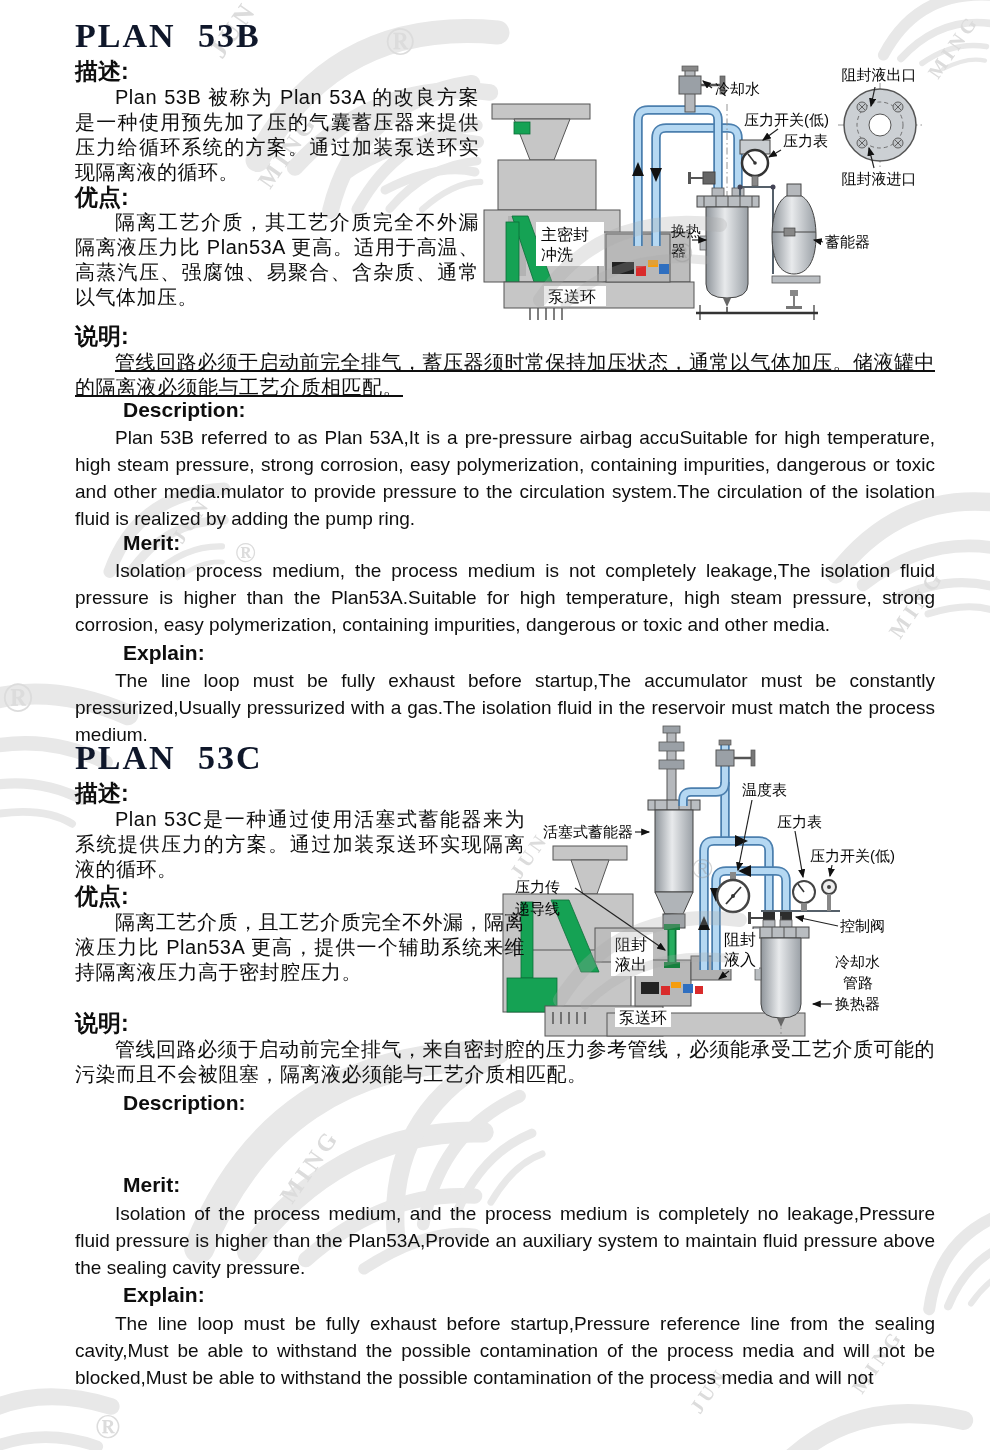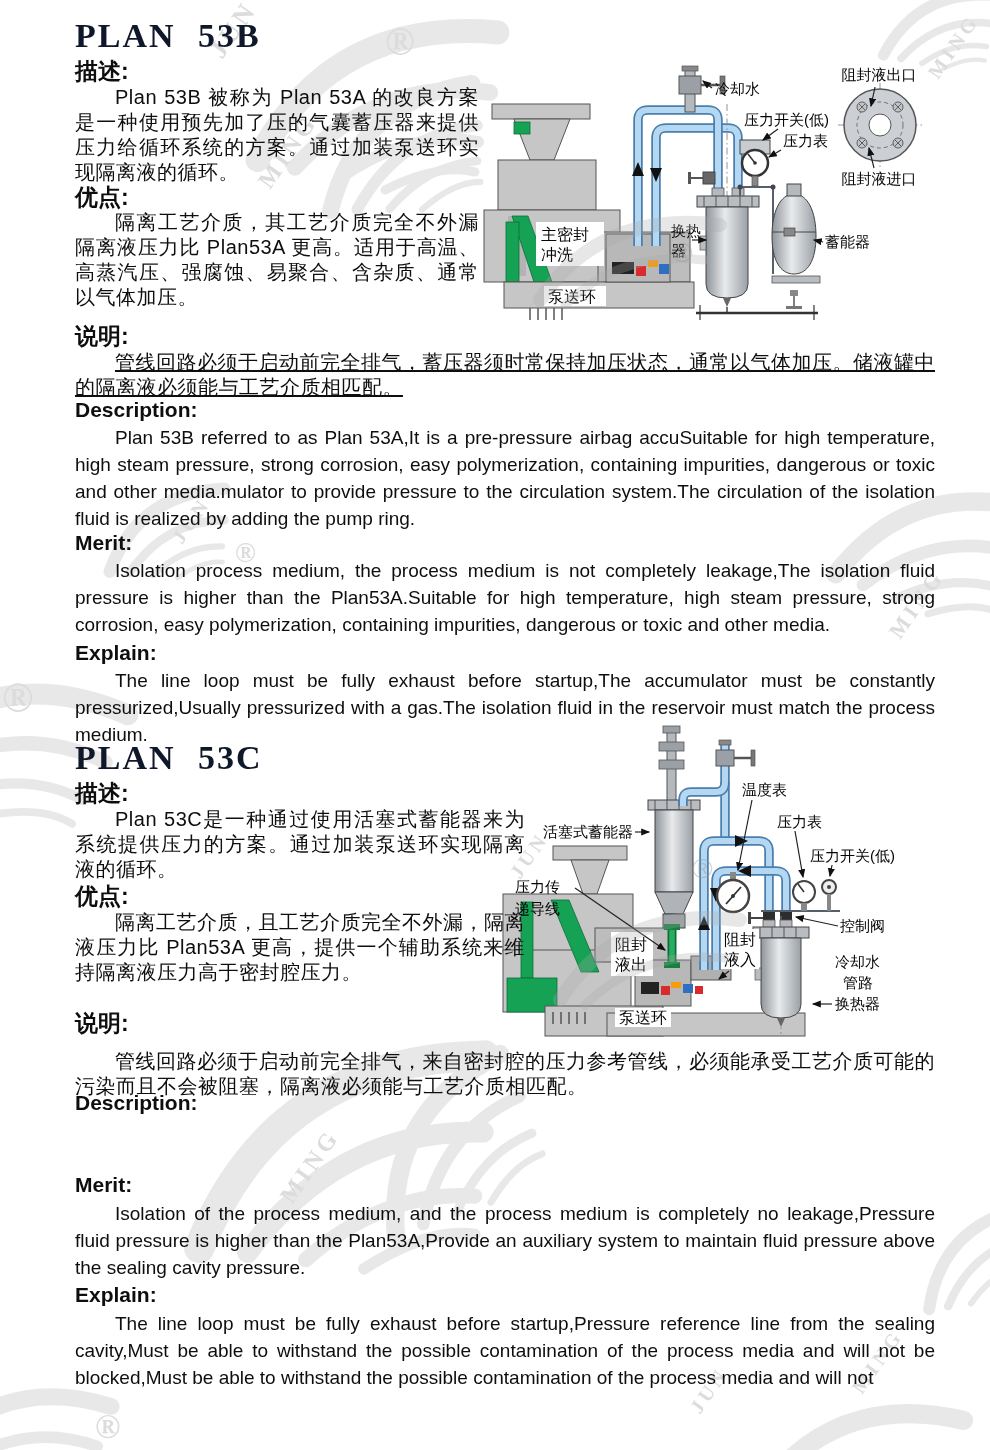--- a/index.html
+++ b/index.html
@@ -3,21 +3,21 @@
 <meta charset="utf-8">
 <style>
   html,body{margin:0;padding:0;background:#fff;}
   #page{position:relative;width:990px;height:1450px;background:#ffffff;overflow:hidden;
         font-family:"Liberation Sans",sans-serif;color:#0e0e0e;}
   .abs{position:absolute;}
   .ptitle{font-family:"Liberation Serif",serif;font-weight:bold;font-size:34px;
           color:#0f172a;letter-spacing:2px;word-spacing:12px;line-height:36px;}
   .cnh{font-size:23px;font-weight:bold;line-height:26px;}
   .cnp{font-size:20px;line-height:25px;text-align:justify;text-indent:2em;letter-spacing:.5px;}
-  .enh{font-size:21px;font-weight:bold;line-height:24px;}
+  .enh{font-size:21px;font-weight:bold;line-height:24px;margin-left:48px;}
   .enp{font-size:19px;line-height:27px;text-align:justify;text-indent:40px;}
   .enp.noj{text-align:left;}
   svg text{font-family:"Liberation Sans",sans-serif;}
   .dlab{font-size:15px;fill:#050505;}
   .dlab16{font-size:16px;fill:#050505;}
   .wmtext{font-family:"Liberation Serif",serif;fill:#dcdcdc;letter-spacing:4px;font-weight:bold;}
   .pipeO{fill:none;stroke:#4b7fae;stroke-width:9.5;stroke-linejoin:round;stroke-linecap:butt;}
   .pipeI{fill:none;stroke:#b5d8f2;stroke-width:6;stroke-linejoin:round;stroke-linecap:butt;}
   .gpipeO{fill:none;stroke:#0c6e38;stroke-width:9;}
   .gpipeI{fill:none;stroke:#27ae60;stroke-width:5.5;}
@@ -91,21 +91,21 @@
 
   <div class="abs ptitle" style="left:75px;top:740px;z-index:2;">PLAN 53C</div>
 
   <div class="abs cnh" style="left:75px;top:780px;z-index:2;">描述:</div>
   <div class="abs cnp" style="left:75px;top:807px;width:450px;z-index:2;">Plan  53C是一种通过使用活塞式蓄能器来为系统提供压力的方案。通过加装泵送环实现隔离液的循环。</div>
 
   <div class="abs cnh" style="left:75px;top:883px;z-index:2;">优点:</div>
   <div class="abs cnp" style="left:75px;top:910px;width:450px;z-index:2;">隔离工艺介质，且工艺介质完全不外漏，隔离液压力比 Plan53A 更高，提供一个辅助系统来维持隔离液压力高于密封腔压力。</div>
 
   <div class="abs cnh" style="left:75px;top:1010px;z-index:2;">说明:</div>
-  <div class="abs cnp" style="left:75px;top:1037px;width:860px;z-index:2;margin-top:12px;">管线回路必须于启动前完全排气，来自密封腔的压力参考管线，必须能承受工艺介质可能的污染而且不会被阻塞，隔离液必须能与工艺介质相匹配。</div>
+  <div class="abs cnp" style="left:75px;top:1037px;width:860px;z-index:2;">管线回路必须于启动前完全排气，来自密封腔的压力参考管线，必须能承受工艺介质可能的污染而且不会被阻塞，隔离液必须能与工艺介质相匹配。</div>
 
   <div class="abs enh" style="left:75px;top:1091px;z-index:2;">Description:</div>
 
   <div class="abs enh" style="left:75px;top:1173px;z-index:2;">Merit:</div>
   <div class="abs enp" style="left:75px;top:1200px;width:860px;z-index:2;">Isolation of the process medium, and the process medium is completely no leakage,Pressure fluid pressure is higher than the Plan53A,Provide an auxiliary system to maintain fluid pressure above the sealing cavity pressure.</div>
 
   <div class="abs enh" style="left:75px;top:1283px;z-index:2;">Explain:</div>
   <div class="abs enp" style="left:75px;top:1310px;width:860px;z-index:2;">The line loop must be fully exhaust before startup,Pressure reference line from the sealing cavity,Must be able to withstand the possible contamination of the process media and will not be blocked,Must be able to withstand the possible contamination of the process media and will not</div>
 
   <svg class="abs" style="left:478px;top:46px;z-index:1;" width="462" height="280" viewBox="0 0 462 280">

